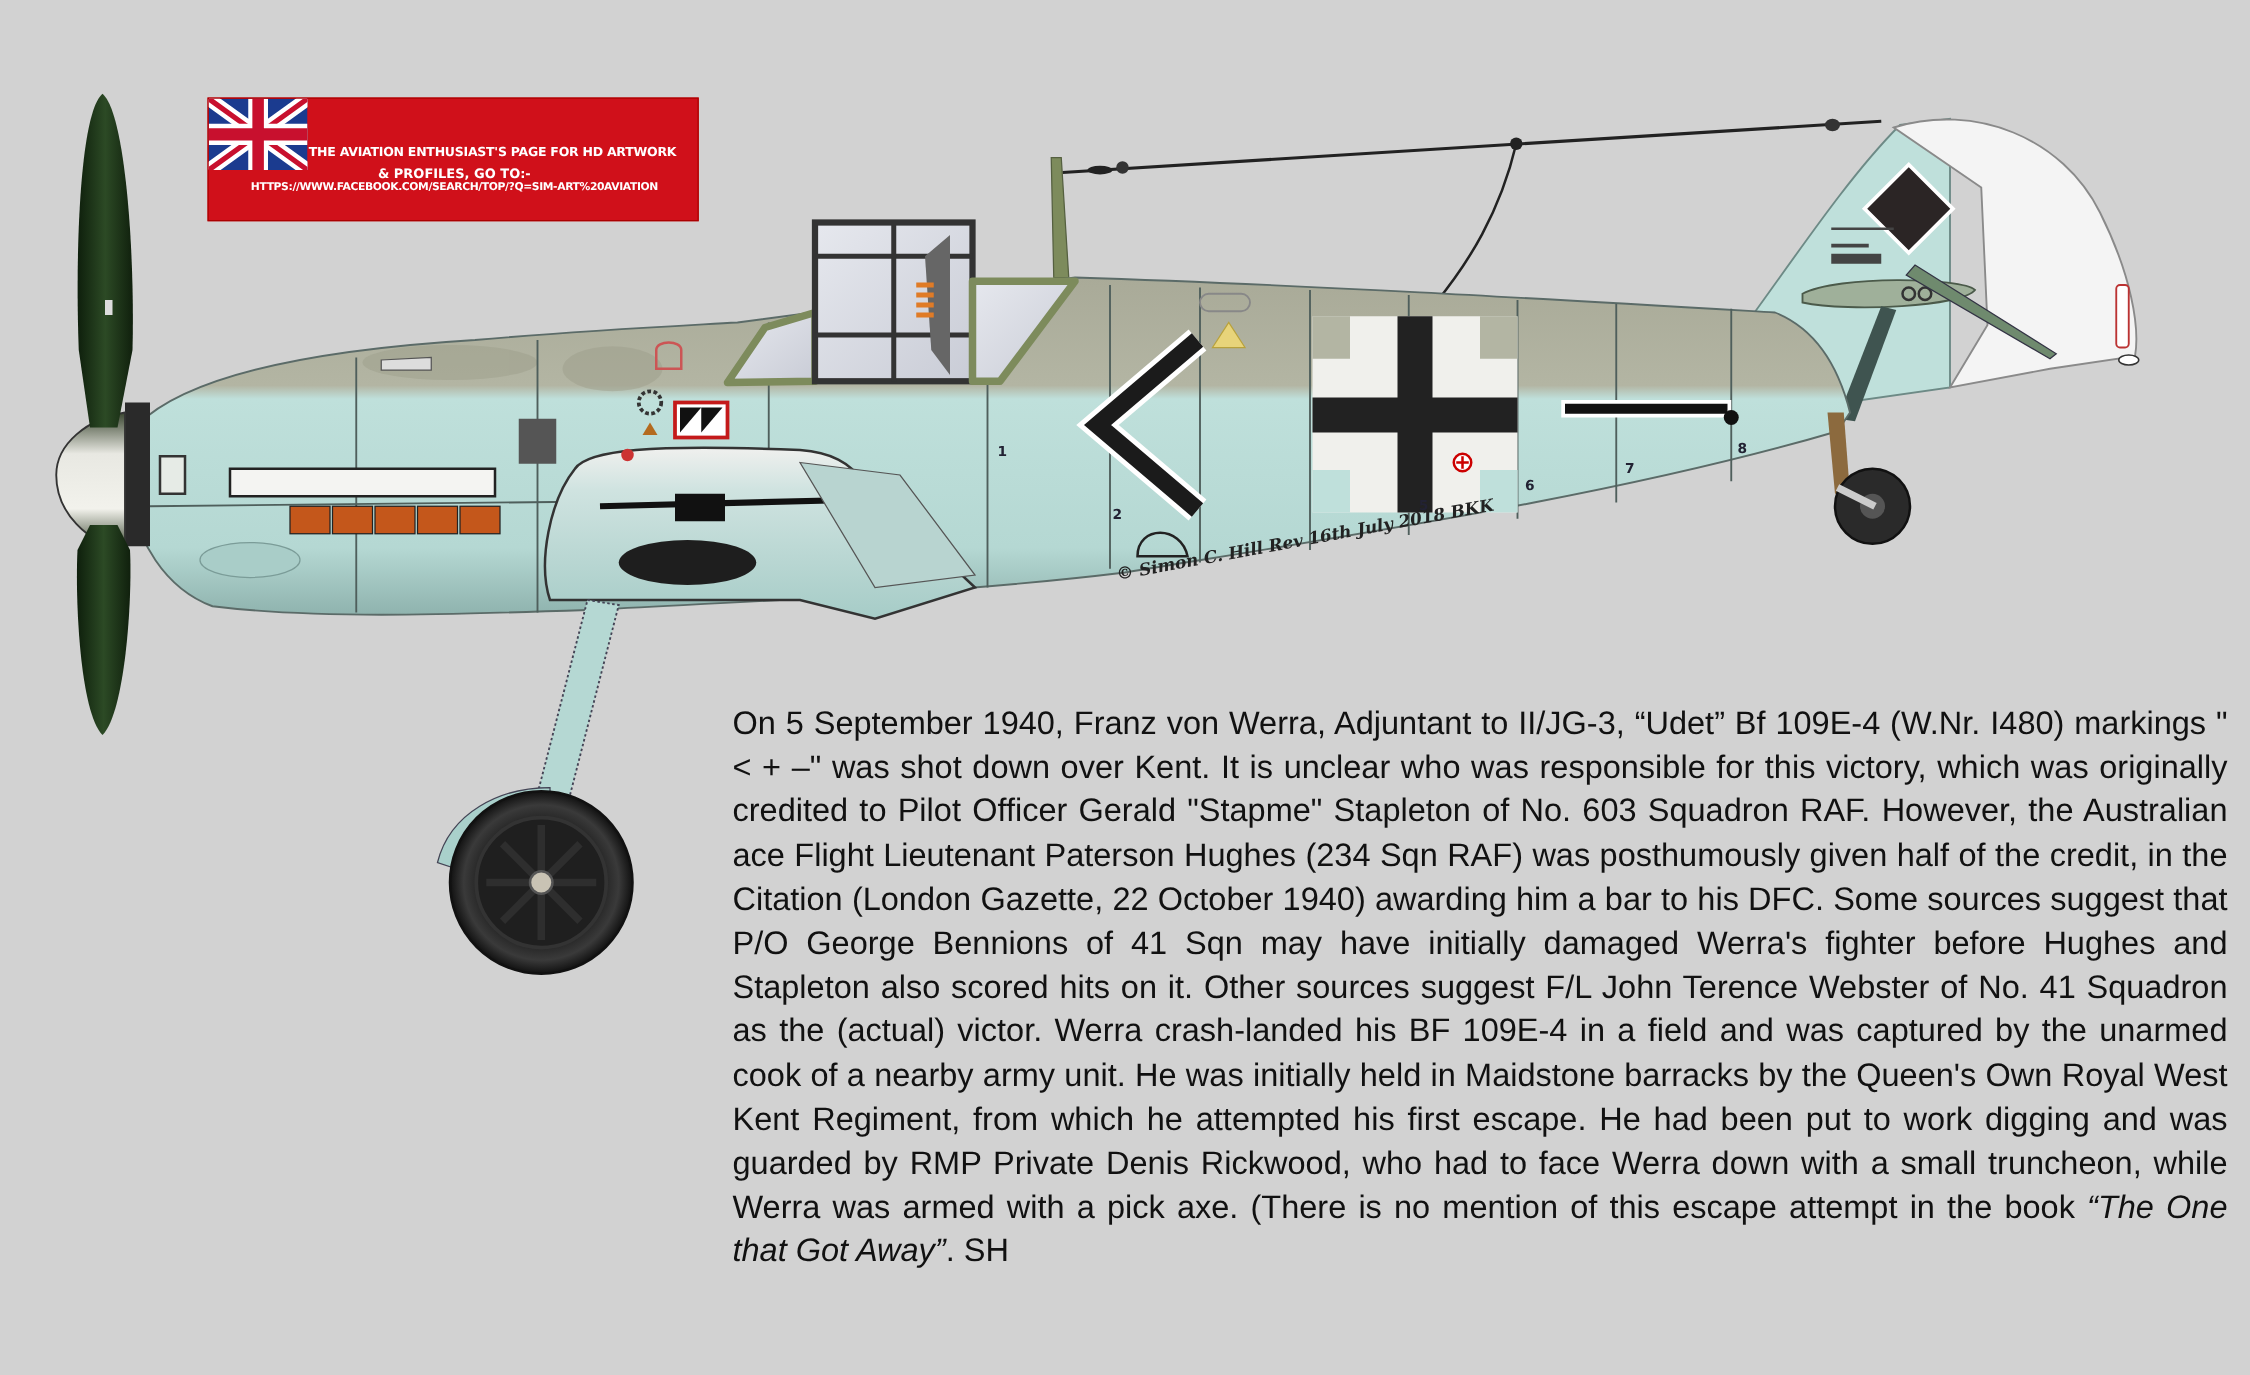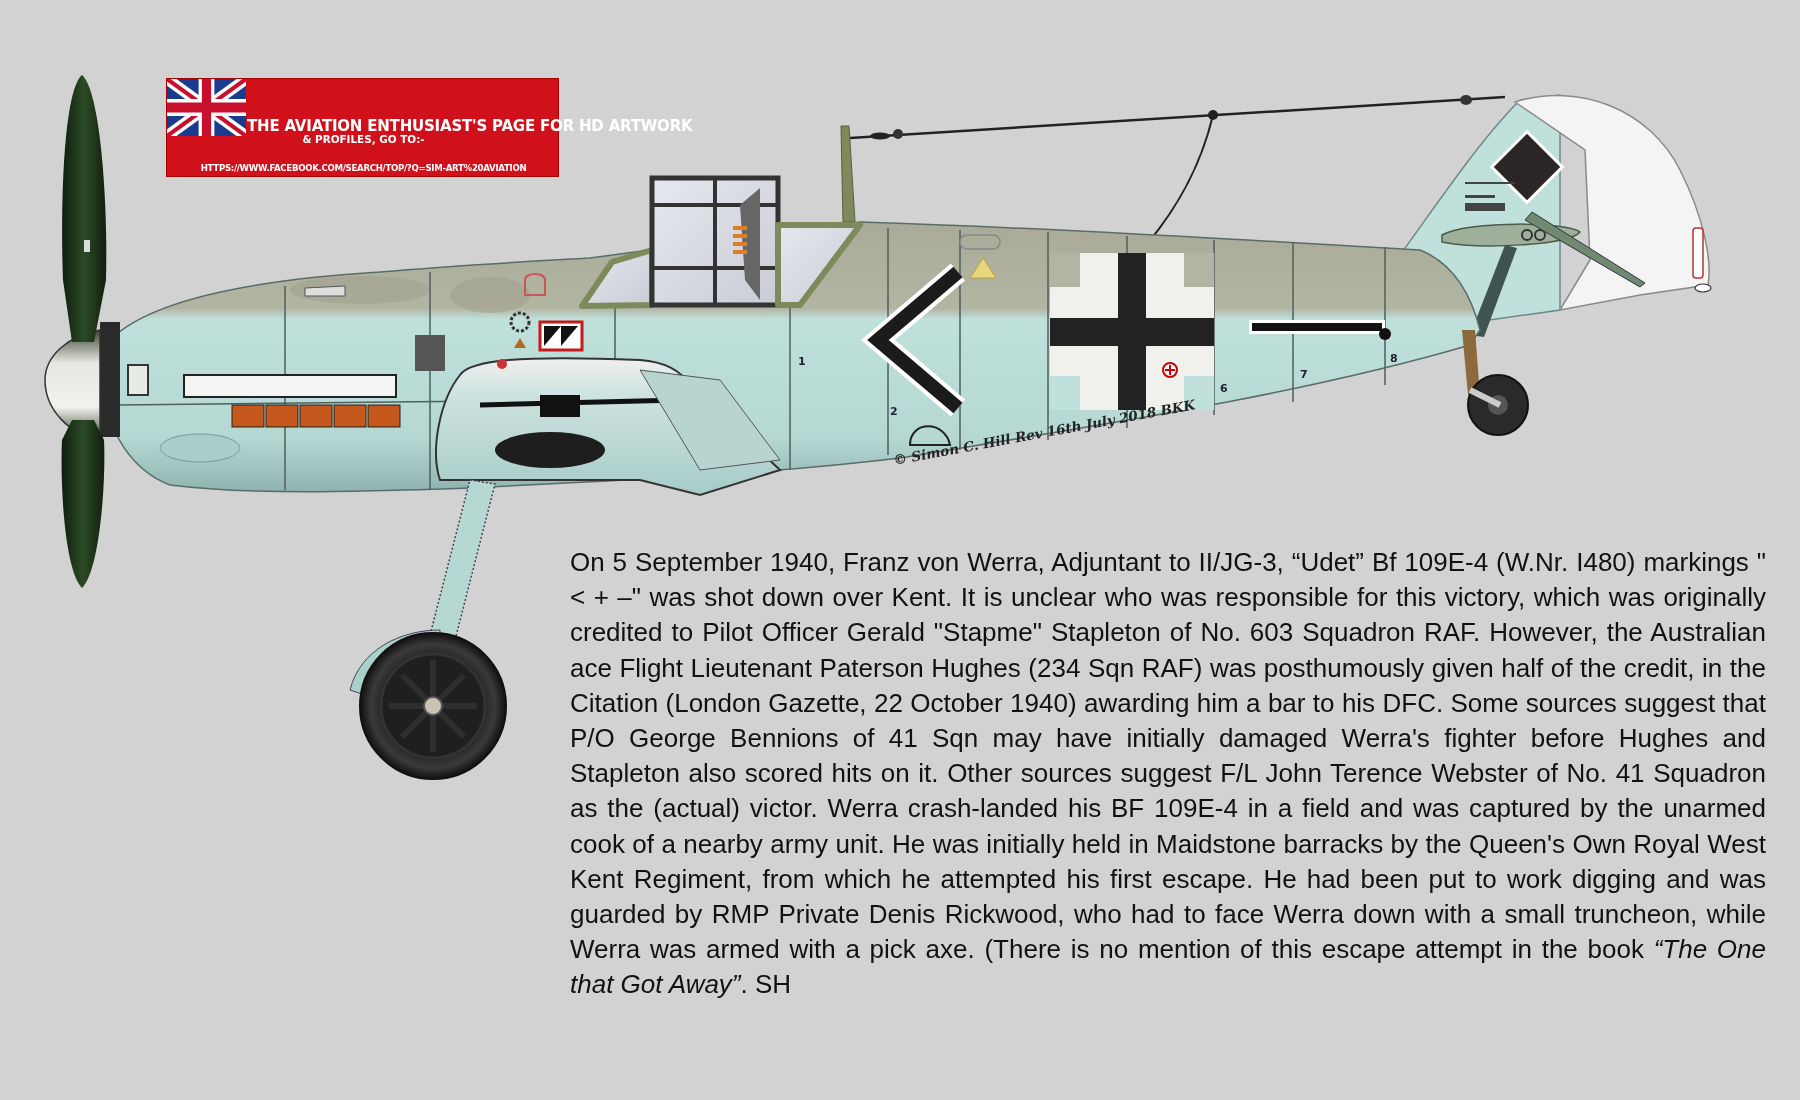--- a/index.html
+++ b/index.html
@@ -16,43 +16,43 @@
   }
   .flag { position: absolute; left: 0; top: 0; width: 79px; height: 57px; }
   .banner-title {
     position: absolute; left: 82px; top: 2px; width: 308px;
     color: #f2f2f2; font-weight: bold; font-size: 27px; letter-spacing: 0.5px;
     font-family: "DejaVu Sans", sans-serif; white-space: nowrap;
     text-shadow: 0 0 1px #700;
   }
   .banner-tagline {
     position: absolute; left: 80px; top: 38px; width: 312px;
-    color: #fff; font-weight: bold; font-size: 15px; white-space: nowrap;
+    color: #fff; font-weight: bold; font-size: 10px; white-space: nowrap;
     font-family: "DejaVu Sans", sans-serif; letter-spacing: -0.2px;
   }
   .banner-tagline2 {
     position: absolute; left: 0; top: 54px; width: 393px; text-align: center;
     color: #fff; font-weight: bold; font-size: 10.4px;
     font-family: "DejaVu Sans", sans-serif; box-sizing: border-box;
   }
   .banner-url {
-    position: absolute; left: 0; top: 84px; width: 393px; text-align: center;
+    position: absolute; left: 0; top: 66px; width: 393px; text-align: center;
     color: #fff; font-weight: bold; font-size: 8.6px; letter-spacing: -0.3px;
     font-family: "DejaVu Sans", sans-serif; white-space: nowrap;
   }
   .copyright {
     position: absolute; left: 895px; top: 452px;
     font-family: "DejaVu Serif", serif; font-style: italic; font-weight: bold;
     font-size: 13.5px; color: #222;
     transform: rotate(-10.5deg); transform-origin: left bottom; white-space: nowrap;
   }
   .story {
     position: absolute; left: 570px; top: 545px; width: 1196px;
     font-size: 26px; line-height: 35.2px; color: #111;
-    text-align: justify; margin: 0;
+    text-align: justify; margin: 16px;
     font-family: "Liberation Sans", sans-serif;
   }
   .story em { font-style: italic; }
 </style>
 </head>
 <body>
 
 <svg id="art" viewBox="0 0 1800 1100" xmlns="http://www.w3.org/2000/svg">
   <defs>
     <linearGradient id="bodyGrad" x1="0" y1="0" x2="0" y2="1">

